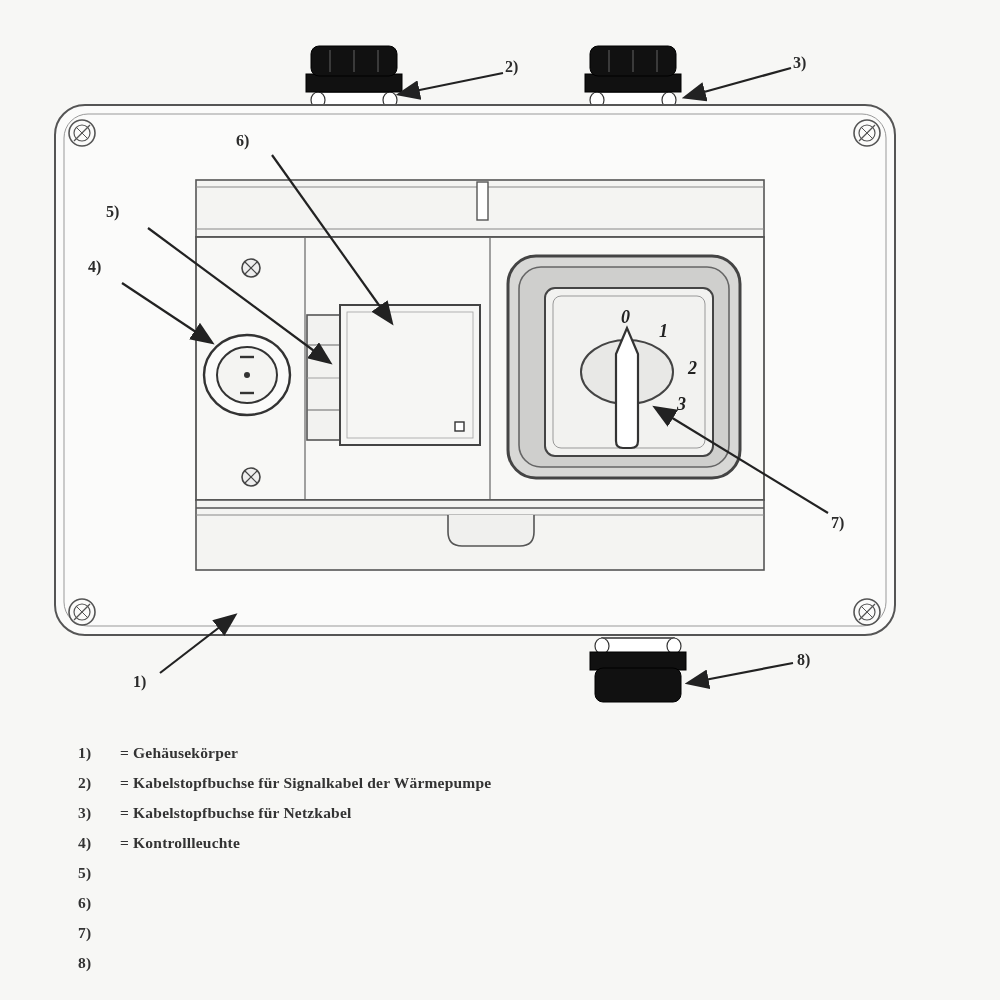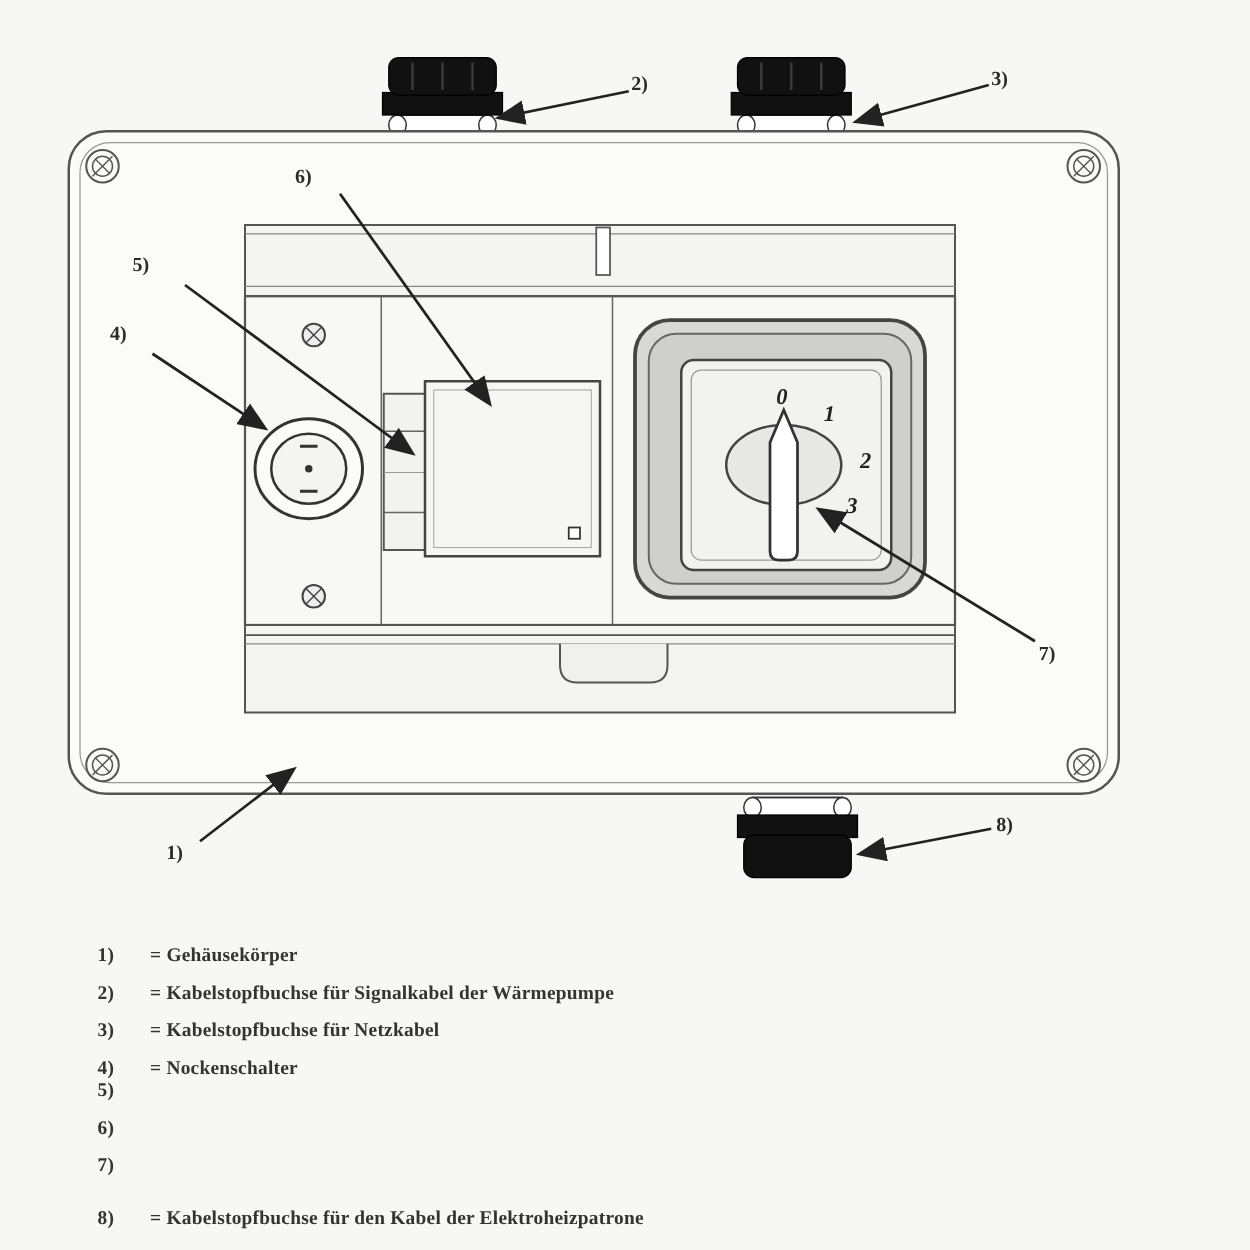--- a/index.html
+++ b/index.html
@@ -21,21 +21,21 @@
   .legend-row{
     display:flex;
     align-items:baseline;
     height:30px;
     font-size:15.5px;
     font-weight:700;
     letter-spacing:0.2px;
     color:#333;
   }
   .legend-num{width:42px;flex:0 0 42px;}
-  .legend-text{flex:1;margin-top:12px;}
+  .legend-text{flex:1;}
   text{font-family:"Liberation Serif", serif;}
   .callout-label{font-size:16px;font-weight:700;fill:#2b2b2b;}
   .pos-label{font-size:18px;font-weight:700;font-style:italic;fill:#222;}
 </style>
 </head>
 <body>
 
 <div class="page">
 
   <svg class="diagram-svg" width="1000" height="740" viewBox="0 0 1000 740">
@@ -198,30 +198,29 @@
     <div class="legend-row">
       <span class="legend-num">2)</span>
       <span class="legend-text">= Kabelstopfbuchse für Signalkabel der Wärmepumpe</span>
     </div>
     <div class="legend-row">
       <span class="legend-num">3)</span>
       <span class="legend-text">= Kabelstopfbuchse für Netzkabel</span>
     </div>
     <div class="legend-row">
       <span class="legend-num">4)</span>
-      <span class="legend-text">= Nockenschalter</span>
+      <span class="legend-text">= Kontrollleuchte</span>
     </div>
     <div class="legend-row">
       <span class="legend-num">5)</span>
     </div>
     <div class="legend-row">
       <span class="legend-num">6)</span>
     </div>
     <div class="legend-row">
       <span class="legend-num">7)</span>
     </div>
     <div class="legend-row">
       <span class="legend-num">8)</span>
-      <span class="legend-text">= Kabelstopfbuchse für den Kabel der Elektroheizpatrone</span>
     </div>
   </div>
 
 </div>
 
 </body></html>

